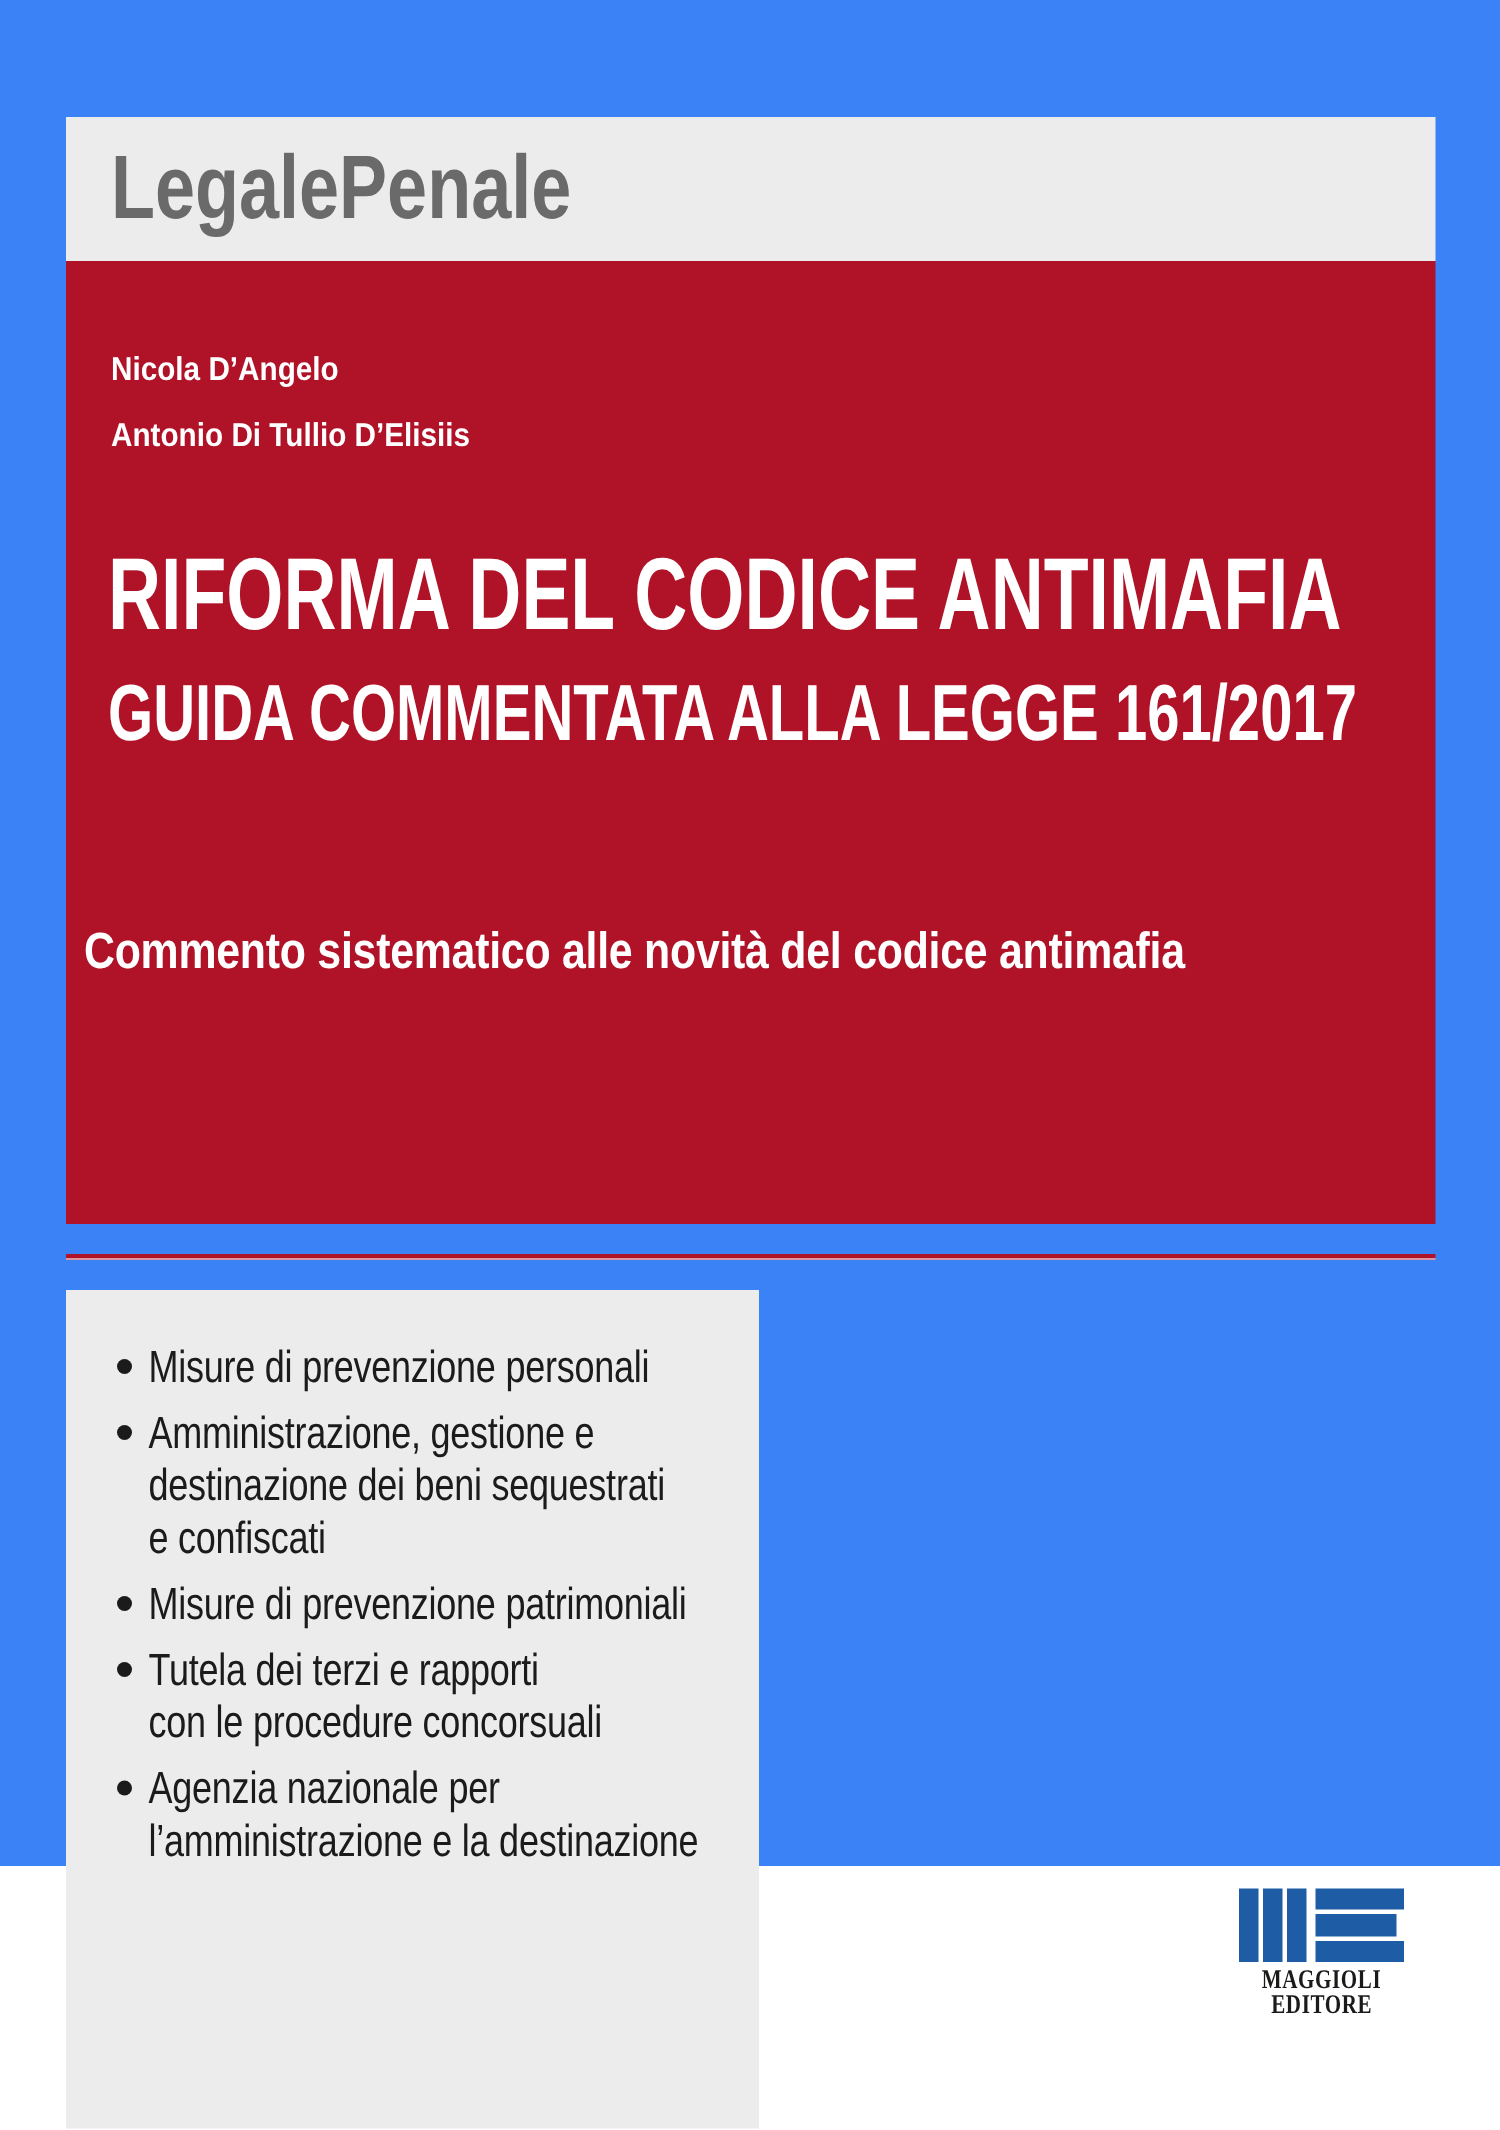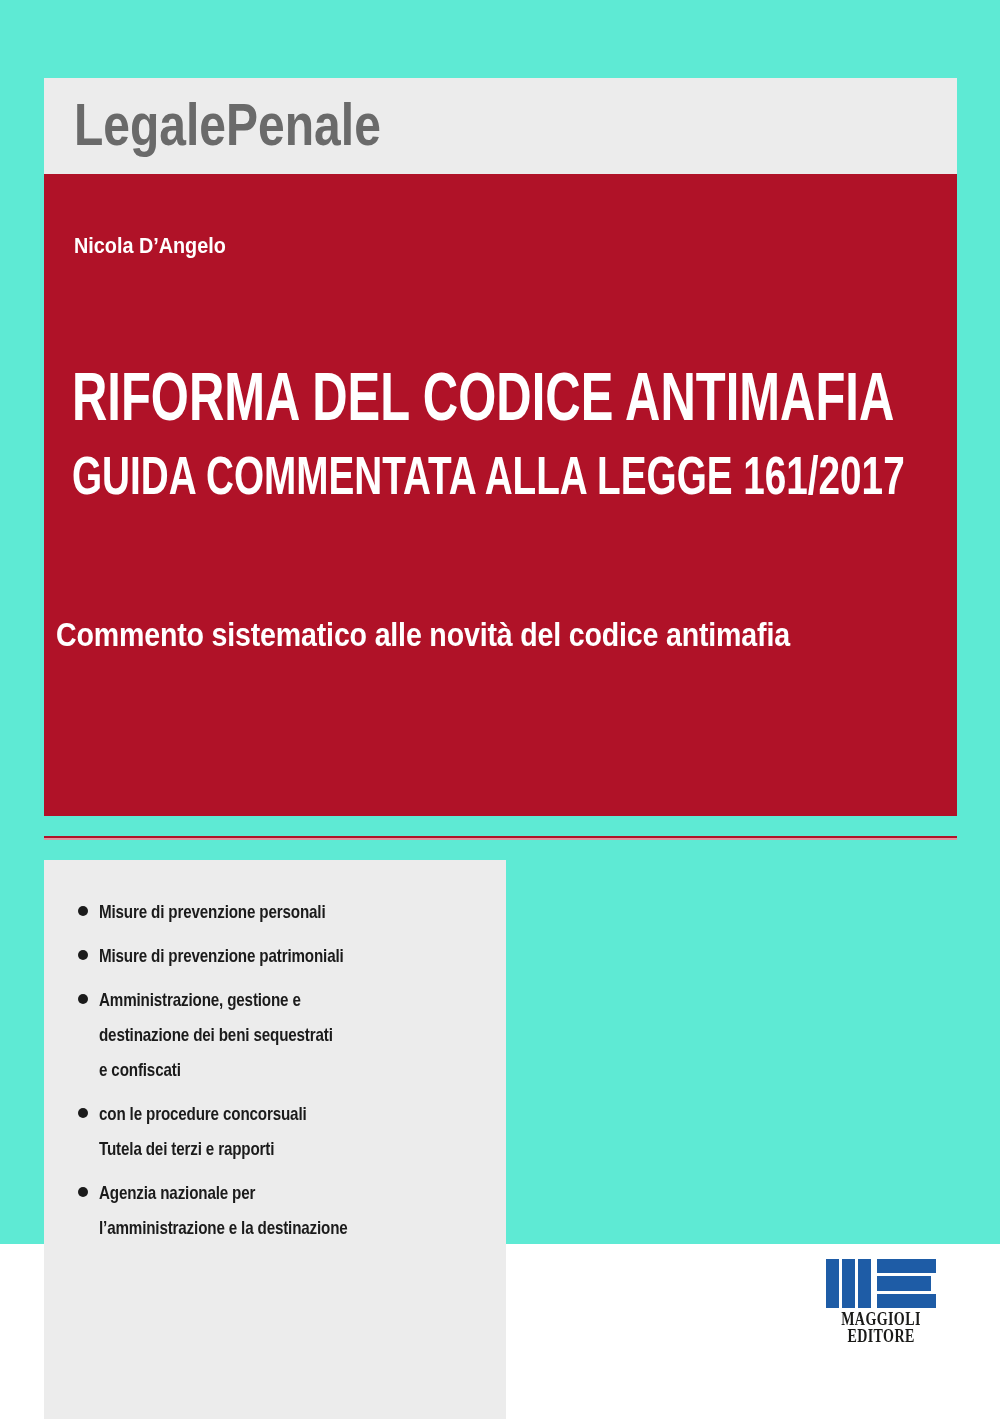--- a/index.html
+++ b/index.html
@@ -9,21 +9,21 @@
     --publisher-blue:#1e5ca6;
     --body-text:#1b1b1b;
   }
   *{margin:0;padding:0;box-sizing:border-box;}
   html,body{background:#fff;}
   body{
     width:1000px;height:1420px;
     font-family:"Liberation Sans",sans-serif;
     position:relative;overflow:hidden;
   }
-  .page{position:relative;width:1000px;height:1244px;background:#5eead4;}
+  .page{position:relative;width:1000px;height:1244px;background:#3b82f6;}
 
   
   .series-band{
     position:absolute;left:44px;top:78px;width:913px;height:96px;
     background:var(--panel-gray);
   }
   .series-label{
     position:absolute;left:30px;top:0;height:96px;line-height:94px;
     font-size:60px;font-weight:700;color:var(--series-text-gray);
     white-space:nowrap;
@@ -52,21 +52,21 @@
   }
 
   
   .topics-panel{
     position:absolute;left:44px;top:860px;width:462px;height:559px;
     background:var(--panel-gray);
   }
   .topics-list{list-style:none;padding:34px 20px 0 34px;}
   .topic-item{
     position:relative;padding-left:21px;margin-bottom:9px;
-    font-size:19px;line-height:35px;font-weight:700;color:var(--body-text);
+    font-size:30px;line-height:35px;font-weight:400;color:var(--body-text);
   }
   .bullet-dot{
     position:absolute;left:0;top:12px;width:10px;height:10px;border-radius:50%;
     background:var(--body-text);
   }
   .topic-line{white-space:nowrap;}
   .topic-line .cond{transform:scaleX(0.80);letter-spacing:-0.2px;}
 
   
   .publisher{position:absolute;left:826px;top:1259px;width:110px;}
@@ -90,20 +90,21 @@
 
   <div class="series-band">
     <div class="series-label">
       <span class="cond">LegalePenale</span>
     </div>
   </div>
 
   <div class="red-block">
     <div class="authors">
       <div><span class="cond">Nicola D’Angelo</span></div>
+      <div><span class="cond">Antonio Di Tullio D’Elisiis</span></div>
     </div>
     <h1 class="book-title">
       <span class="cond">RIFORMA DEL CODICE ANTIMAFIA</span>
     </h1>
     <h2 class="book-subtitle">
       <span class="cond">GUIDA COMMENTATA ALLA LEGGE 161/2017</span>
     </h2>
     <p class="description">
       <span><span class="cond">Commento sistematico alle novità del codice antimafia</span></span><br>
     </p>
@@ -112,32 +113,32 @@
   <div class="divider"></div>
 
   <aside class="topics-panel">
     <ul class="topics-list">
       <li class="topic-item">
         <span class="bullet-dot"></span>
         <div class="topic-line"><span class="cond">Misure di prevenzione personali</span></div>
       </li>
       <li class="topic-item">
         <span class="bullet-dot"></span>
-        <div class="topic-line"><span class="cond">Misure di prevenzione patrimoniali</span></div>
-      </li>
-      <li class="topic-item">
-        <span class="bullet-dot"></span>
         <div class="topic-line"><span class="cond">Amministrazione, gestione e</span></div>
         <div class="topic-line"><span class="cond">destinazione dei beni sequestrati</span></div>
         <div class="topic-line"><span class="cond">e confiscati</span></div>
       </li>
       <li class="topic-item">
         <span class="bullet-dot"></span>
+        <div class="topic-line"><span class="cond">Misure di prevenzione patrimoniali</span></div>
+      </li>
+      <li class="topic-item">
+        <span class="bullet-dot"></span>
+        <div class="topic-line"><span class="cond">Tutela dei terzi e rapporti</span></div>
         <div class="topic-line"><span class="cond">con le procedure concorsuali</span></div>
-        <div class="topic-line"><span class="cond">Tutela dei terzi e rapporti</span></div>
       </li>
       <li class="topic-item">
         <span class="bullet-dot"></span>
         <div class="topic-line"><span class="cond">Agenzia nazionale per</span></div>
         <div class="topic-line"><span class="cond">l’amministrazione e la destinazione</span></div>
       </li>
     </ul>
   </aside>
 
   <div class="publisher">

